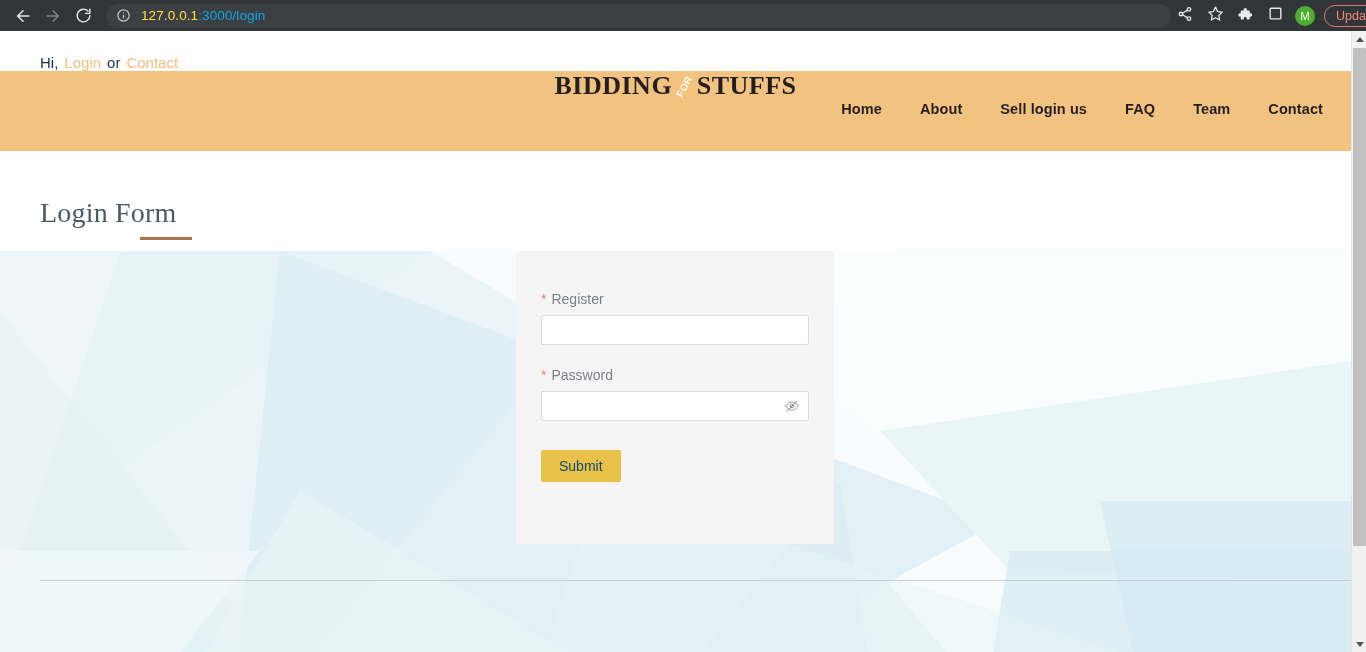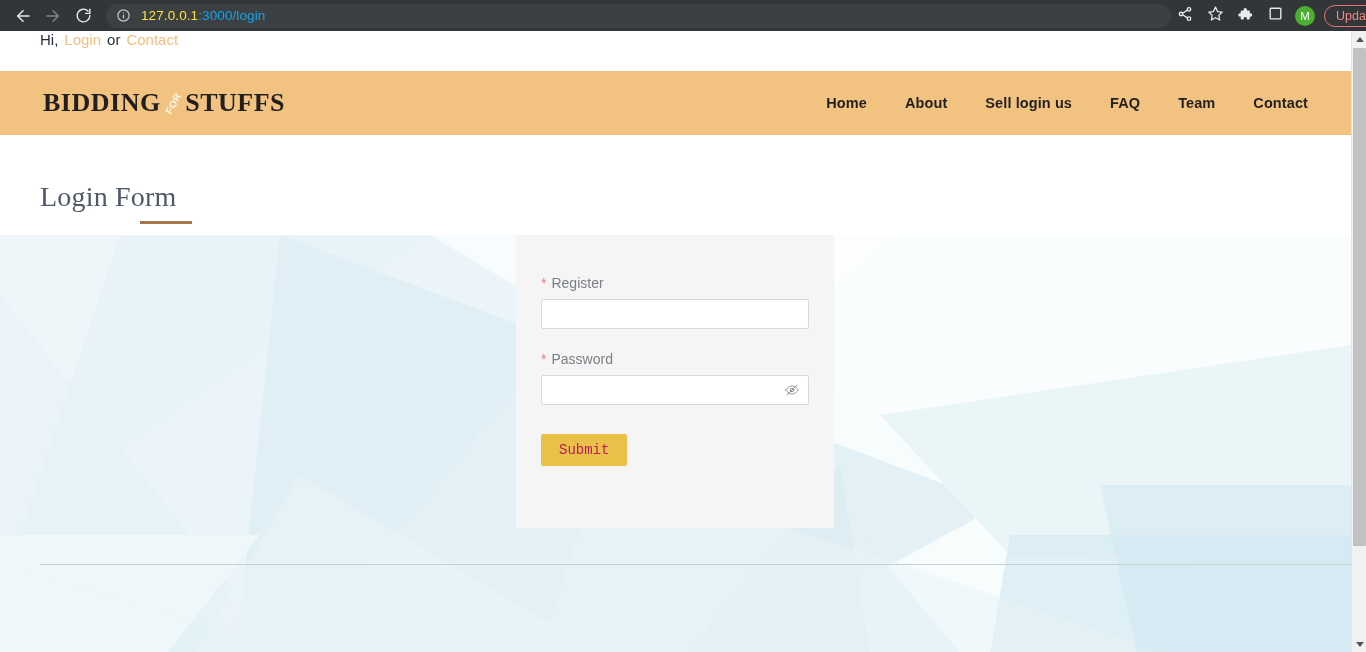--- a/index.html
+++ b/index.html
@@ -75,34 +75,35 @@
     position: absolute; top: 31px; left: 0;
     width: 1351px; height: 621px;
     background: #fff;
     overflow: hidden;
   }
 
   
   #utility-bar {
     height: 40px;
     background: #ffffff;
-    display: flex; align-items: flex-start;
+    display: flex; align-items: flex-end;
     padding-left: 40px;
     font-size: 15px;
   }
   #utility-bar .plain { color: #1f2b3d; }
   #utility-bar a { color: #f0bf82; text-decoration: none; }
   #utility-bar .sep { color: #1f2b3d; margin: 0 2px; }
 
   
   #site-header {
-    height: 64px;
+    height: 80px;
     background: #f2c380;
     display: flex; align-items: center;
-    padding: 0 43px;
+    padding: 0 28px;
+    flex-direction: column;
   }
   #brand-logo {
     font-family: "Liberation Serif", serif;
     font-size: 26px; font-weight: bold;
     color: #231f20;
     letter-spacing: .5px;
     display: flex; align-items: center;
     white-space: nowrap;
   }
   #brand-for {
@@ -196,23 +197,23 @@
   #password-toggle-icon {
     position: absolute; right: 8px; top: 50%;
     transform: translateY(-50%);
     display: flex;
   }
   .field-group { margin-bottom: 22px; }
   #submit-button {
     margin-top: 7px;
     background: #e9c148;
     border: 0; border-radius: 2px;
-    color: #be185d;
+    color: #0c4a6e;
     font-size: 14px;
-    font-family: Liberation Mono, monospace;
+    font-family: Liberation Sans, sans-serif;
     padding: 8px 18px;
     cursor: pointer;
   }
 
   
   #vscrollbar {
     position: absolute;
     right: 0; top: 31px;
     width: 15px; height: 621px;
     background: #f1f1f1;

